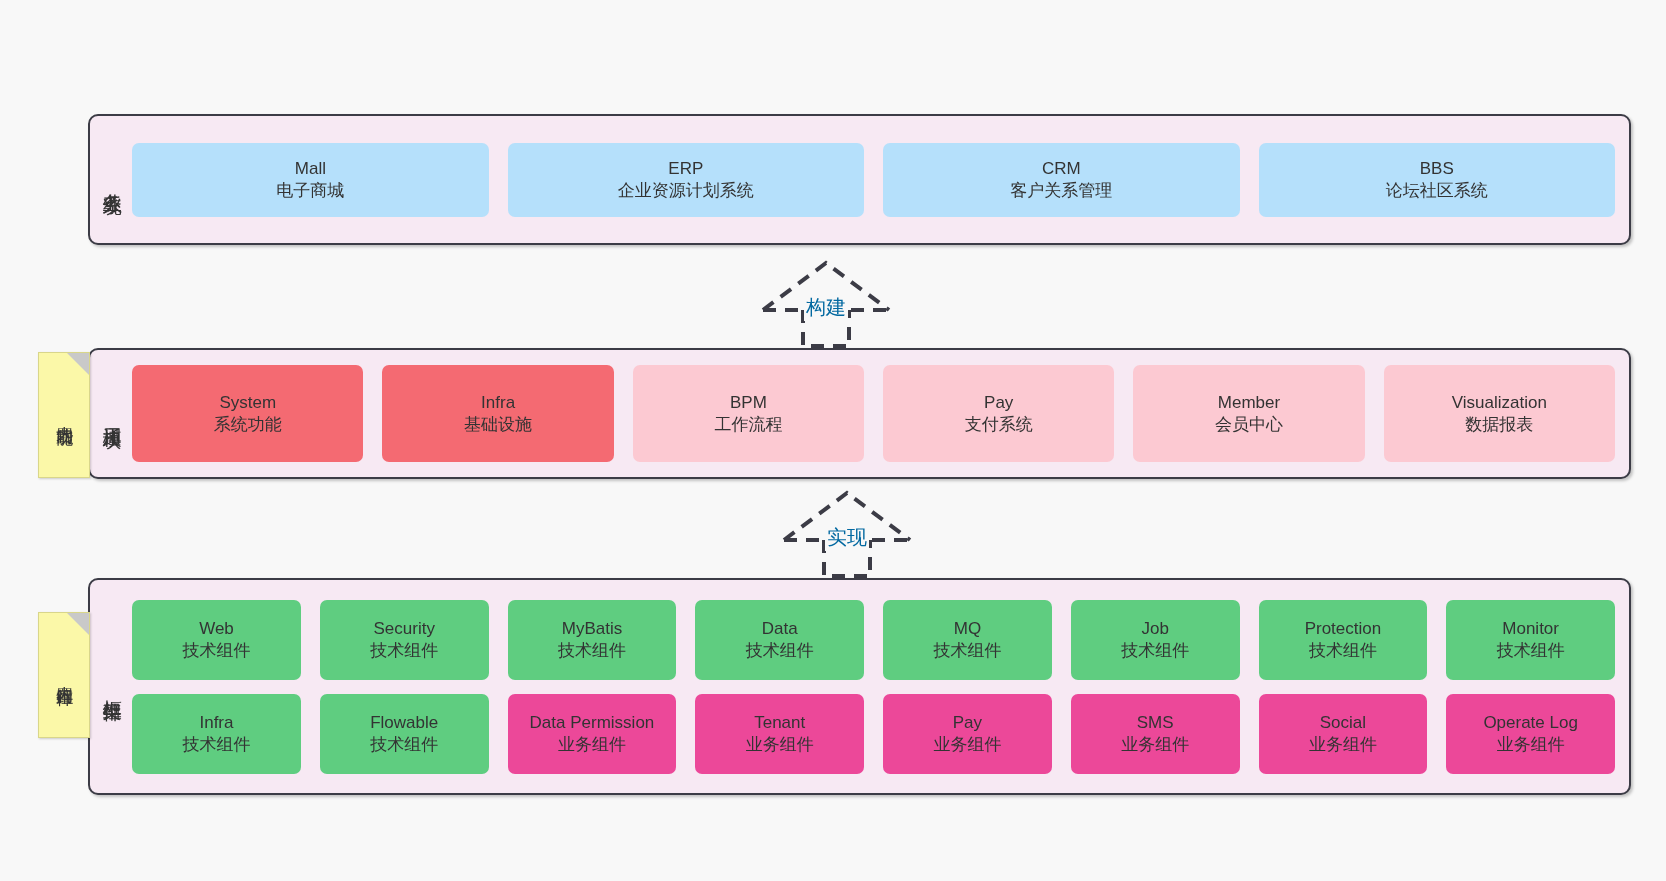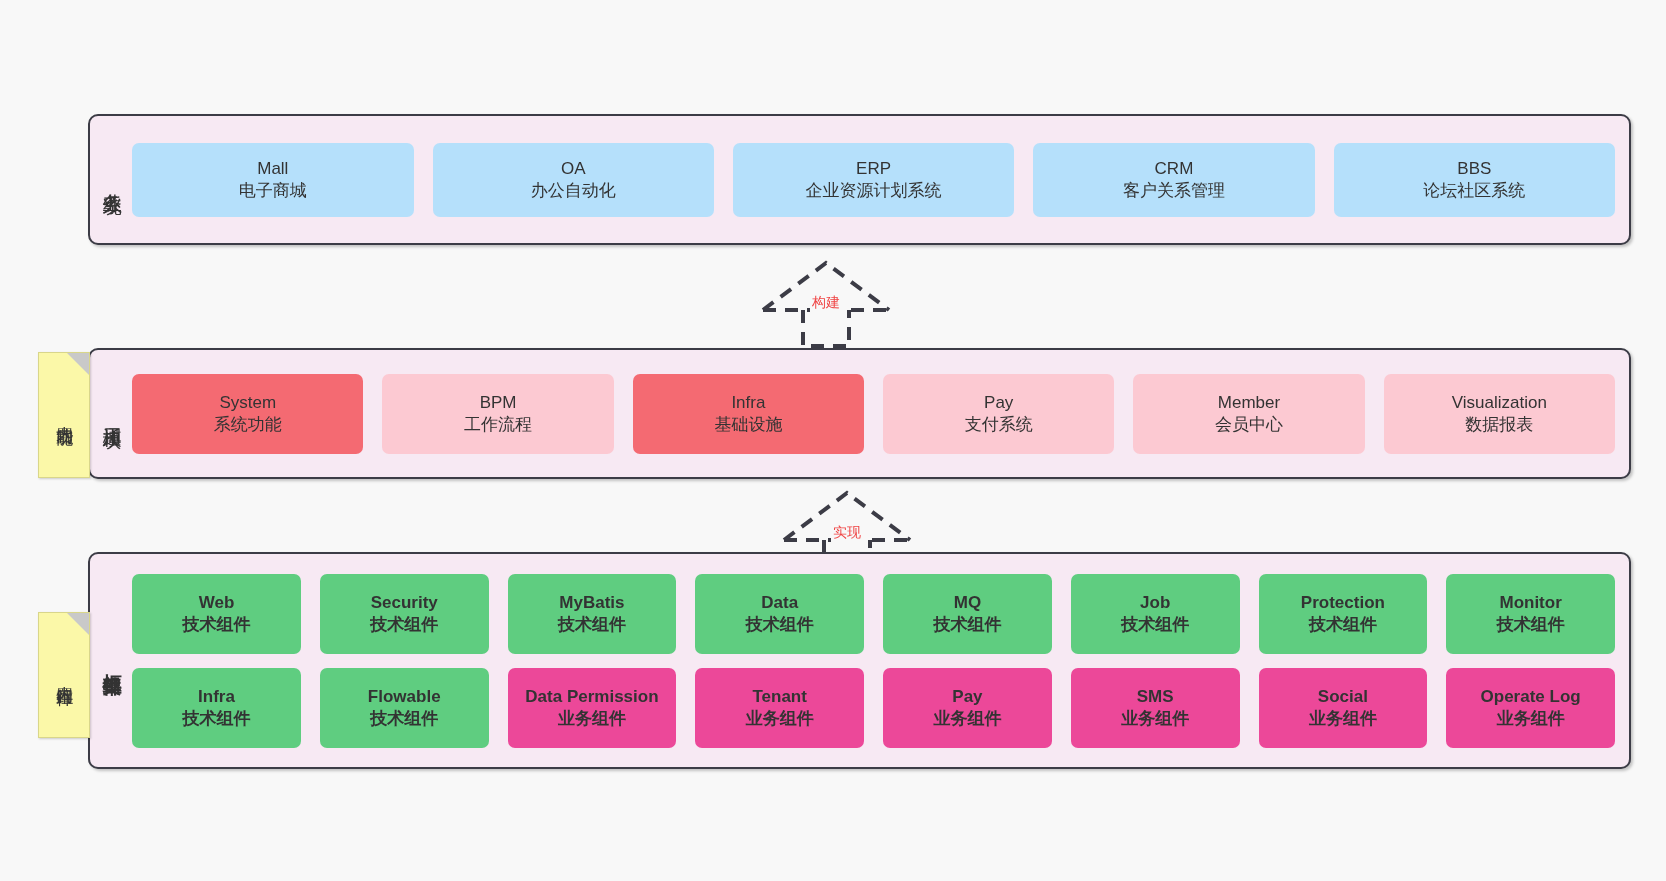--- a/index.html
+++ b/index.html
@@ -78,23 +78,23 @@
   .c-red        { background: #f46a72; }
   .c-pink       { background: #fcc9d2; }
   .c-green      { background: #5fcd80; }
   .c-lightgreen { background: #ec4899; }
 
   
   #layer-business  { left: 88px;  top: 114px; width: 1543px; height: 131px; }
   #layer-business .row  { height: 74px; }
 
   #layer-modules   { left: 88px;  top: 348px; width: 1543px; height: 131px; }
-  #layer-modules .row   { height: 80px; }
-
-  #layer-framework { left: 88px;  top: 552px; width: 1543px; height: 217px; font-weight: bold; }
+  #layer-modules .row   { height: 97px; }
+
+  #layer-framework { left: 88px;  top: 578px; width: 1543px; height: 217px; }
   #layer-framework .row { height: 80px; }
 
   
   .sticky {
     position: absolute;
     box-sizing: border-box;
     background: #fbf8a8;
     border: 1px solid #d9d68a;
     display: flex;
     align-items: center;
@@ -130,45 +130,41 @@
     position: absolute;
     width: 160px;
     height: 90px;
   }
   .arrow svg { display: block; }
   .arrow .arrow-label {
     position: absolute;
     left: 50%;
     transform: translateX(-50%);
     top: 36px;
-    font-size: 14px;
-    color: #ef4444;
+    font-size: 20px;
+    color: #0369a1;
     background: #f8f8f8;
     padding: 0 2px;
     white-space: nowrap;
     user-select: none;
   }
   #arrow-build    { left: 746px; top: 258px; }
   #arrow-implement{ left: 767px; top: 488px; }
 </style>
 </head>
 <body>
 
 <div class="layer" id="layer-business">
   <div class="layer-title">业务系统</div>
   <div class="layer-body">
     <div class="row">
 
       <div class="card c-blue">
         <span class="t1">Mall</span>
         <span class="t2">电子商城</span>
-      </div>
-      <div class="card c-blue">
-        <span class="t1">OA</span>
-        <span class="t2">办公自动化</span>
       </div>
       <div class="card c-blue">
         <span class="t1">ERP</span>
         <span class="t2">企业资源计划系统</span>
       </div>
       <div class="card c-blue">
         <span class="t1">CRM</span>
         <span class="t2">客户关系管理</span>
       </div>
       <div class="card c-blue">
@@ -196,27 +192,27 @@
 
 <div class="layer" id="layer-modules">
   <div class="layer-title">通用模块</div>
   <div class="layer-body">
     <div class="row">
 
       <div class="card c-red">
         <span class="t1">System</span>
         <span class="t2">系统功能</span>
       </div>
+      <div class="card c-red">
+        <span class="t1">Infra</span>
+        <span class="t2">基础设施</span>
+      </div>
       <div class="card c-pink">
         <span class="t1">BPM</span>
         <span class="t2">工作流程</span>
-      </div>
-      <div class="card c-red">
-        <span class="t1">Infra</span>
-        <span class="t2">基础设施</span>
       </div>
       <div class="card c-pink">
         <span class="t1">Pay</span>
         <span class="t2">支付系统</span>
       </div>
       <div class="card c-pink">
         <span class="t1">Member</span>
         <span class="t2">会员中心</span>
       </div>
       <div class="card c-pink">

